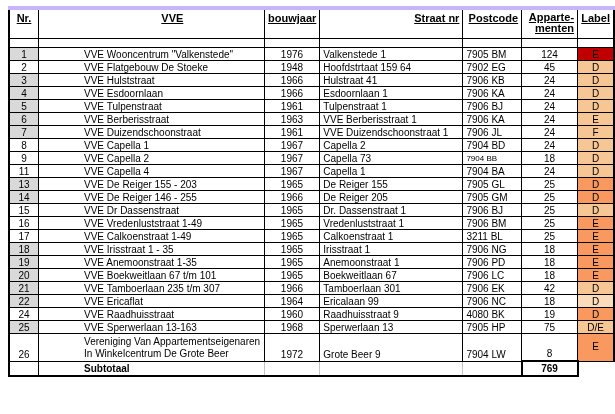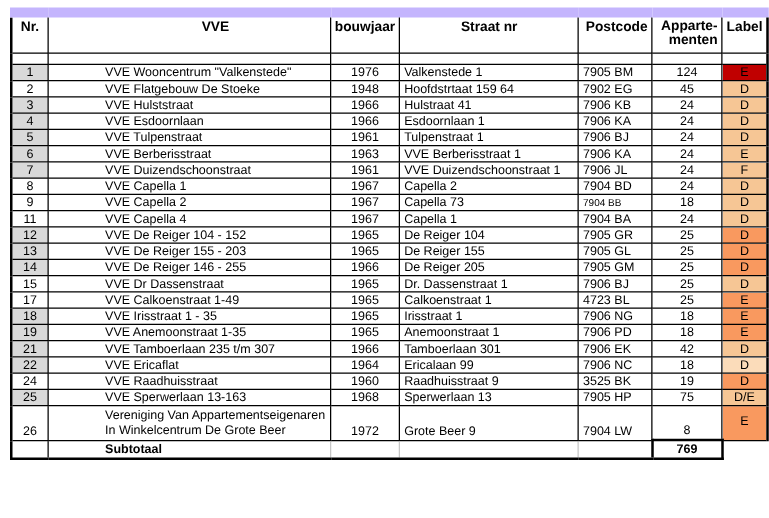--- a/index.html
+++ b/index.html
@@ -1,27 +1,27 @@
 <!DOCTYPE html>
 <html style="--label-light: #F6C695; --label-lighter: #FBDCBA; --label-medium: #F9995F; --label-darkred: #C00000; --nr-gray: #D9D9D9;"><head>
 <meta charset="utf-8">
 <style>
   html,body{margin:0;padding:0;width:615px;height:414px;background:#fff;overflow:hidden;
     font-family:"Liberation Sans",sans-serif;color:#000;}
   table{border-collapse:collapse;position:absolute;left:8px;top:6px;table-layout:fixed;}
   th,td{border:1px solid #000;font-size:10px;padding:0 3px;overflow:hidden;white-space:nowrap;
     vertical-align:middle;background:#fff;}
   
-  tr.head th{border-top:8px solid #c4b5fd;}
+  tr.head th{border-top:4px solid #c4b5fd;text-decoration:underline;}
   th:first-child,td:first-child{border-left:2px solid #000;}
   th.lb,td.lb{border-right:2px solid #000;}
   
   tr.head th{font-size:11px;font-weight:bold;vertical-align:top;padding-top:2px;height:26px;text-align:right;}
   tr.head th.vve,tr.head th.nr{text-align:center;}
-  tr.head th.bj,tr.head th.st{text-align:center;}
+  tr.head th.bj,tr.head th.st{text-align:right;}
   tr.head th.ap{white-space:pre-line;line-height:11px;}
   tr.spacer td{height:8px;}
   
   .nr{width:28px;text-align:center;}
   .vve{width:199px;text-align:left;padding-left:45px;}
   .bj{width:49px;text-align:center;}
   .st{width:145px;text-align:left;}
   .pc{width:53px;text-align:left;}
   .ap{width:51px;text-align:center;}
   .lb{width:29px;text-align:center;}
@@ -153,29 +153,20 @@
       <tr>
     <td class="nr">11</td>
     <td class="vve">VVE Capella 4</td>
     <td class="bj">1967</td>
     <td class="st">Capella 1</td>
     <td class="pc">7904 BA</td>
     <td class="ap">24</td>
     <td class="lb shade-light">D</td>
   </tr>
       <tr>
-    <td class="nr gray">12</td>
-    <td class="vve">VVE De Reiger 104 - 152</td>
-    <td class="bj">1965</td>
-    <td class="st">De Reiger 104</td>
-    <td class="pc">7905 GR</td>
-    <td class="ap">25</td>
-    <td class="lb shade-medium">D</td>
-  </tr>
-      <tr>
     <td class="nr gray">13</td>
     <td class="vve">VVE De Reiger 155 - 203</td>
     <td class="bj">1965</td>
     <td class="st">De Reiger 155</td>
     <td class="pc">7905 GL</td>
     <td class="ap">25</td>
     <td class="lb shade-medium">D</td>
   </tr>
       <tr>
     <td class="nr gray">14</td>
@@ -189,43 +180,61 @@
       <tr>
     <td class="nr">15</td>
     <td class="vve">VVE Dr Dassenstraat</td>
     <td class="bj">1965</td>
     <td class="st">Dr. Dassenstraat 1</td>
     <td class="pc">7906 BJ</td>
     <td class="ap">25</td>
     <td class="lb shade-light">D</td>
   </tr>
       <tr>
+    <td class="nr">16</td>
+    <td class="vve">VVE Vredenluststraat 1-49</td>
+    <td class="bj">1965</td>
+    <td class="st">Vredenluststraat 1</td>
+    <td class="pc">7906 BM</td>
+    <td class="ap">25</td>
+    <td class="lb shade-medium">E</td>
+  </tr>
+      <tr>
     <td class="nr">17</td>
     <td class="vve">VVE Calkoenstraat 1-49</td>
     <td class="bj">1965</td>
     <td class="st">Calkoenstraat 1</td>
-    <td class="pc">4723 BL</td>
+    <td class="pc">3211 BL</td>
     <td class="ap">25</td>
     <td class="lb shade-medium">E</td>
   </tr>
       <tr>
     <td class="nr gray">18</td>
     <td class="vve">VVE Irisstraat 1 - 35</td>
     <td class="bj">1965</td>
     <td class="st">Irisstraat 1</td>
     <td class="pc">7906 NG</td>
     <td class="ap">18</td>
     <td class="lb shade-medium">E</td>
   </tr>
       <tr>
     <td class="nr gray">19</td>
     <td class="vve">VVE Anemoonstraat 1-35</td>
     <td class="bj">1965</td>
     <td class="st">Anemoonstraat 1</td>
     <td class="pc">7906 PD</td>
+    <td class="ap">18</td>
+    <td class="lb shade-medium">E</td>
+  </tr>
+      <tr>
+    <td class="nr gray">20</td>
+    <td class="vve">VVE Boekweitlaan 67 t/m 101</td>
+    <td class="bj">1965</td>
+    <td class="st">Boekweitlaan 67</td>
+    <td class="pc">7906 LC</td>
     <td class="ap">18</td>
     <td class="lb shade-medium">E</td>
   </tr>
       <tr>
     <td class="nr gray">21</td>
     <td class="vve">VVE Tamboerlaan 235 t/m 307</td>
     <td class="bj">1966</td>
     <td class="st">Tamboerlaan 301</td>
     <td class="pc">7906 EK</td>
     <td class="ap">42</td>
@@ -238,21 +247,21 @@
     <td class="st">Ericalaan 99</td>
     <td class="pc">7906 NC</td>
     <td class="ap">18</td>
     <td class="lb shade-lighter">D</td>
   </tr>
       <tr>
     <td class="nr">24</td>
     <td class="vve">VVE Raadhuisstraat</td>
     <td class="bj">1960</td>
     <td class="st">Raadhuisstraat 9</td>
-    <td class="pc">3525 BK</td>
+    <td class="pc">4080 BK</td>
     <td class="ap">19</td>
     <td class="lb shade-medium">D</td>
   </tr>
       <tr>
     <td class="nr gray">25</td>
     <td class="vve">VVE Sperwerlaan 13-163</td>
     <td class="bj">1968</td>
     <td class="st">Sperwerlaan 13</td>
     <td class="pc">7905 HP</td>
     <td class="ap">75</td>

